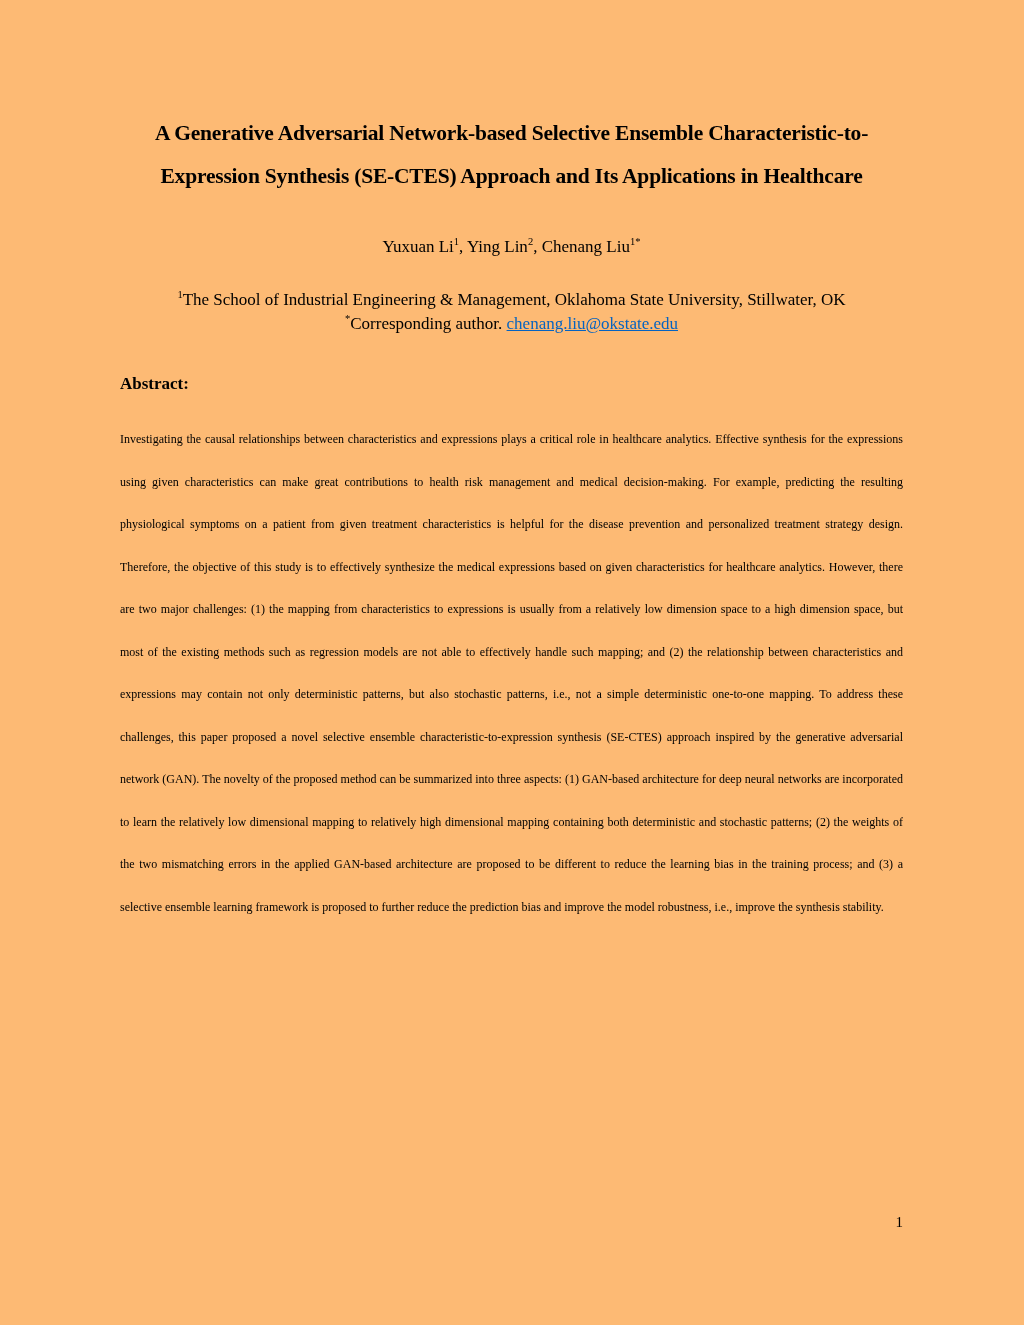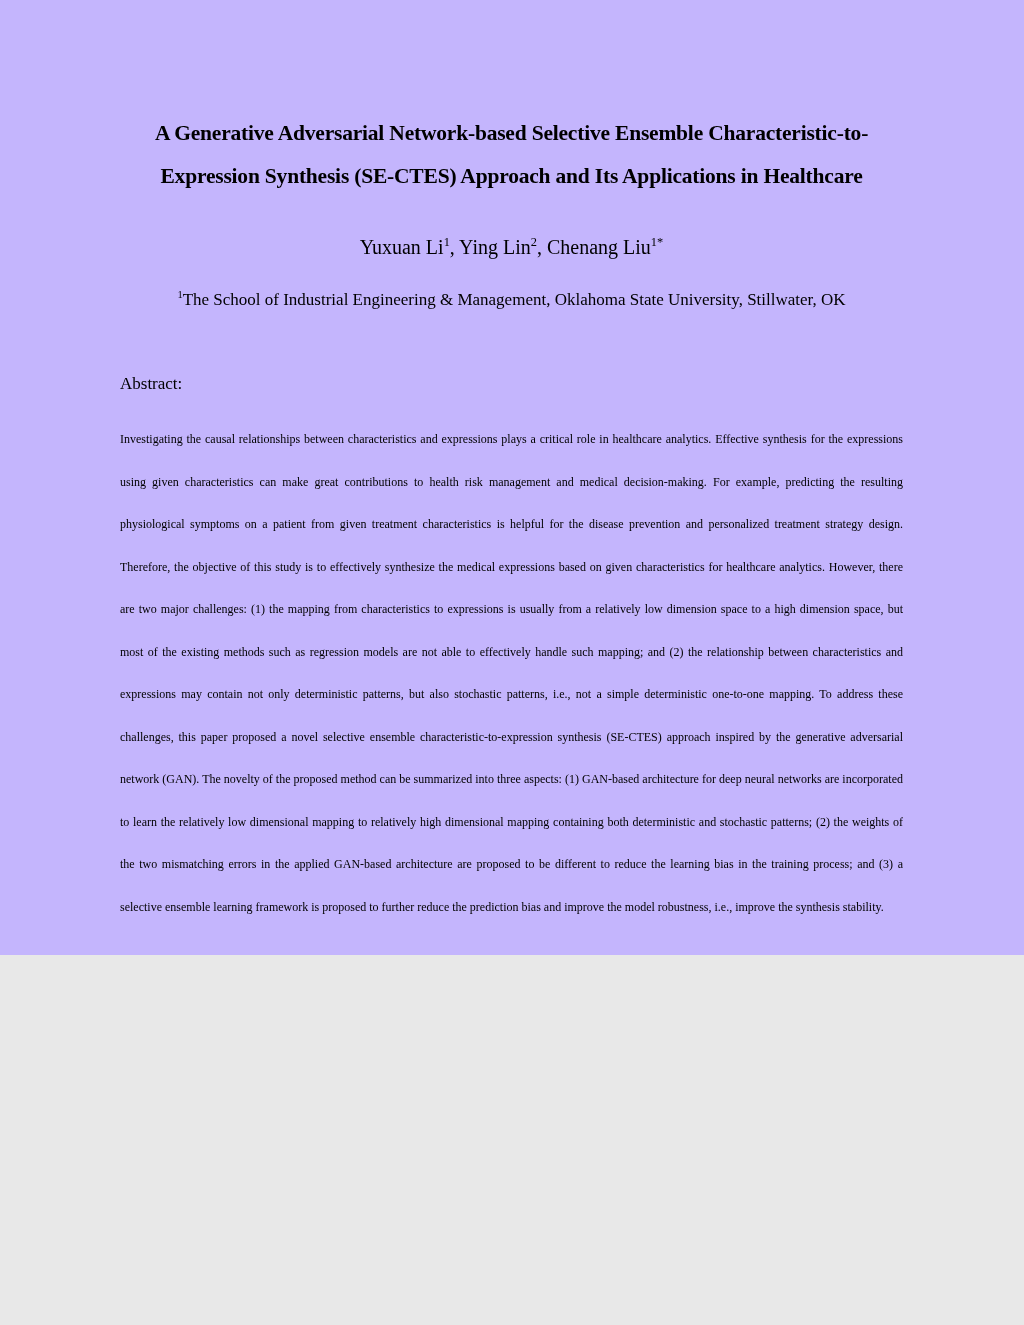--- a/index.html
+++ b/index.html
@@ -1,22 +1,22 @@
 <!DOCTYPE html>
 <html><head>
 <meta charset="utf-8">
 <style>
   * { margin: 0; padding: 0; box-sizing: border-box; }
   html, body { background: #e8e8e8; }
   .page {
     position: relative;
     width: 1024px;
-    height: 955px;
+    height: 1325px;
     margin: 0 auto;
-    background: #c4b5fd;
+    background: #fdba74;
     color: #000000;
     font-family: "Liberation Serif", "DejaVu Serif", serif;
     overflow: hidden;
   }
   .content {
     position: absolute;
     left: 120px;
     top: 0;
     width: 783px;
   }
@@ -24,21 +24,21 @@
     margin-top: 112px;
     font-size: 21.5px;
     font-weight: bold;
     text-align: center;
     line-height: 43px;
     letter-spacing: -0.2px;
   }
   .title-line { display: block; }
   .authors {
     margin-top: 36px;
-    font-size: 20px;
+    font-size: 17px;
     text-align: center;
     line-height: 26px;
   }
   sup {
     font-size: 0.62em;
     vertical-align: super;
     line-height: 0;
   }
   .affiliations {
     margin-top: 28px;
@@ -46,23 +46,23 @@
     text-align: center;
     line-height: 24px;
   }
   .affil-line { display: block; }
   .email {
     color: #0563C1;
     text-decoration: underline;
     cursor: pointer;
   }
   .abstract-heading {
-    margin-top: 60px;
+    margin-top: 36px;
     font-size: 17px;
-    font-weight: normal;
+    font-weight: bold;
     line-height: 24px;
     text-align: left;
   }
   .abstract-body {
     margin-top: 22px;
     font-size: 12px;
     line-height: 42.5px;
     text-align: justify;
     text-justify: inter-word;
   }
@@ -82,20 +82,21 @@
 
     <h1 class="title">
       <span class="title-line">A Generative Adversarial Network-based Selective Ensemble Characteristic-to-</span>
       <span class="title-line">Expression Synthesis (SE-CTES) Approach and Its Applications in Healthcare</span>
     </h1>
 
     <p class="authors"><span>Yuxuan Li</span><sup>1</sup><span>, </span><span>Ying Lin</span><sup>2</sup><span>, </span><span>Chenang Liu</span><sup>1*</sup></p>
 
     <div class="affiliations">
       <span class="affil-line"><sup>1</sup><span>The School of Industrial Engineering &amp; Management, Oklahoma State University, Stillwater, OK</span></span>
+      <span class="affil-line"><sup>*</sup><span>Corresponding author. </span><a class="email">chenang.liu@okstate.edu</a></span>
     </div>
 
     <h2 class="abstract-heading">Abstract:</h2>
 
     <p class="abstract-body">Investigating the causal relationships between characteristics and expressions plays a critical role in healthcare analytics. Effective synthesis for the expressions using given characteristics can make great contributions to health risk management and medical decision-making. For example, predicting the resulting physiological symptoms on a patient from given treatment characteristics is helpful for the disease prevention and personalized treatment strategy design. Therefore, the objective of this study is to effectively synthesize the medical expressions based on given characteristics for healthcare analytics. However, there are two major challenges: (1) the mapping from characteristics to expressions is usually from a relatively low dimension space to a high dimension space, but most of the existing methods such as regression models are not able to effectively handle such mapping; and (2) the relationship between characteristics and expressions may contain not only deterministic patterns, but also stochastic patterns, i.e., not a simple deterministic one-to-one mapping. To address these challenges, this paper proposed a novel selective ensemble characteristic-to-expression synthesis (SE-CTES) approach inspired by the generative adversarial network (GAN). The novelty of the proposed method can be summarized into three aspects: (1) GAN-based architecture for deep neural networks are incorporated to learn the relatively low dimensional mapping to relatively high dimensional mapping containing both deterministic and stochastic patterns; (2) the weights of the two mismatching errors in the applied GAN-based architecture are proposed to be different to reduce the learning bias in the training process; and (3) a selective ensemble learning framework is proposed to further reduce the prediction bias and improve the model robustness, i.e., improve the synthesis stability.</p>
 
   </div>
 
   <div class="page-number">1</div>
 </div>

